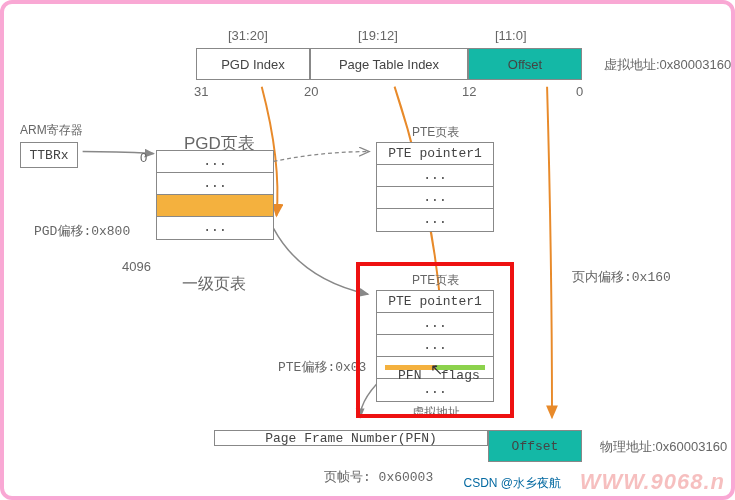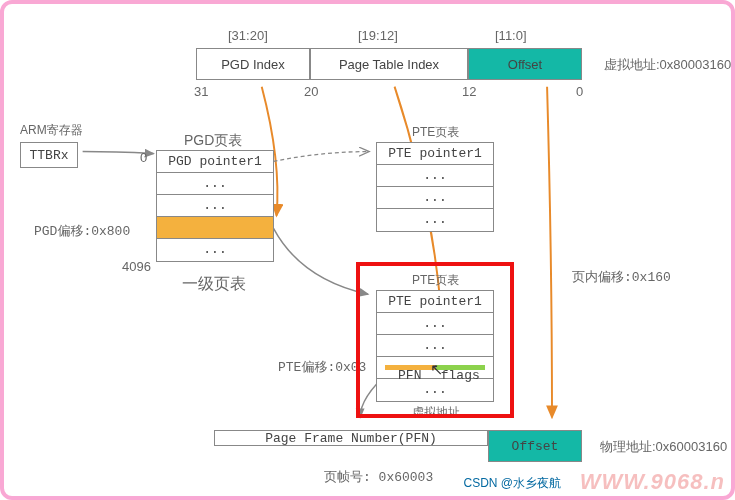--- a/index.html
+++ b/index.html
@@ -63,24 +63,23 @@
   <div class="box orange-box" style="left:464px; top:44px; width:114px; height:32px;">Offset</div>
 
   <div class="label" style="left:190px; top:80px;">31</div>
   <div class="label" style="left:300px; top:80px;">20</div>
   <div class="label" style="left:458px; top:80px;">12</div>
   <div class="label" style="left:572px; top:80px;">0</div>
 
   <div class="label" style="left:16px; top:118px; font-size:12px;">ARM寄存器</div>
   <div class="box mono" style="left:16px; top:138px; width:58px; height:26px;">TTBRx</div>
 
-  <div class="label" style="left:180px; top:128px; font-size:14px;">PGD页表</div>
+  <div class="label" style="left:180px; top:128px; font-size:17px;">PGD页表</div>
   <div class="label" style="left:136px; top:146px;">0</div>
   <div class="tbl" style="left:152px; top:146px; width:118px;">
-    <div class="row mono">PGD pointer1</div>
     <div class="row mono">...</div>
     <div class="row mono">...</div>
     <div class="row orange-fill"></div>
     <div class="row mono">...</div>
   </div>
   <div class="label mono" style="left:30px; top:218px;">PGD偏移:0x800</div>
   <div class="label" style="left:118px; top:255px;">4096</div>
   <div class="label" style="left:178px; top:270px; font-size:16px;">一级页表</div>
 
   <div class="label" style="left:408px; top:120px; font-size:12px;">PTE页表</div>

